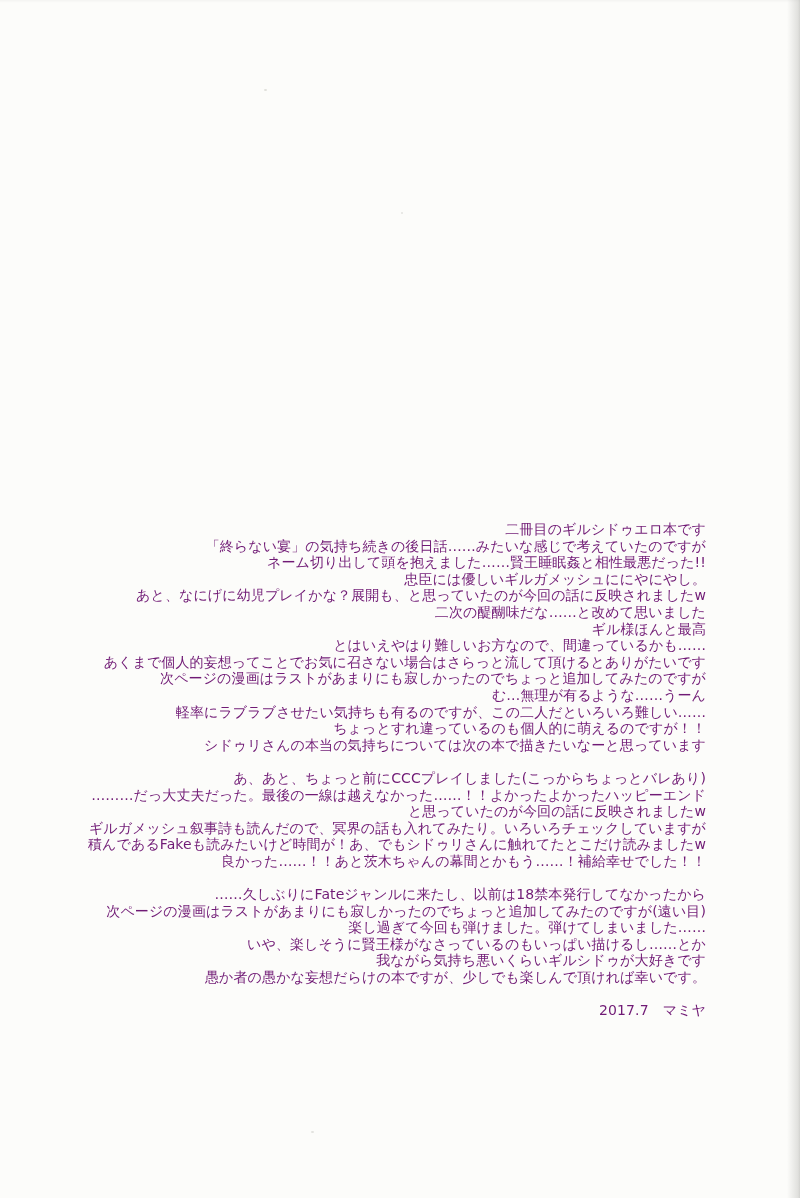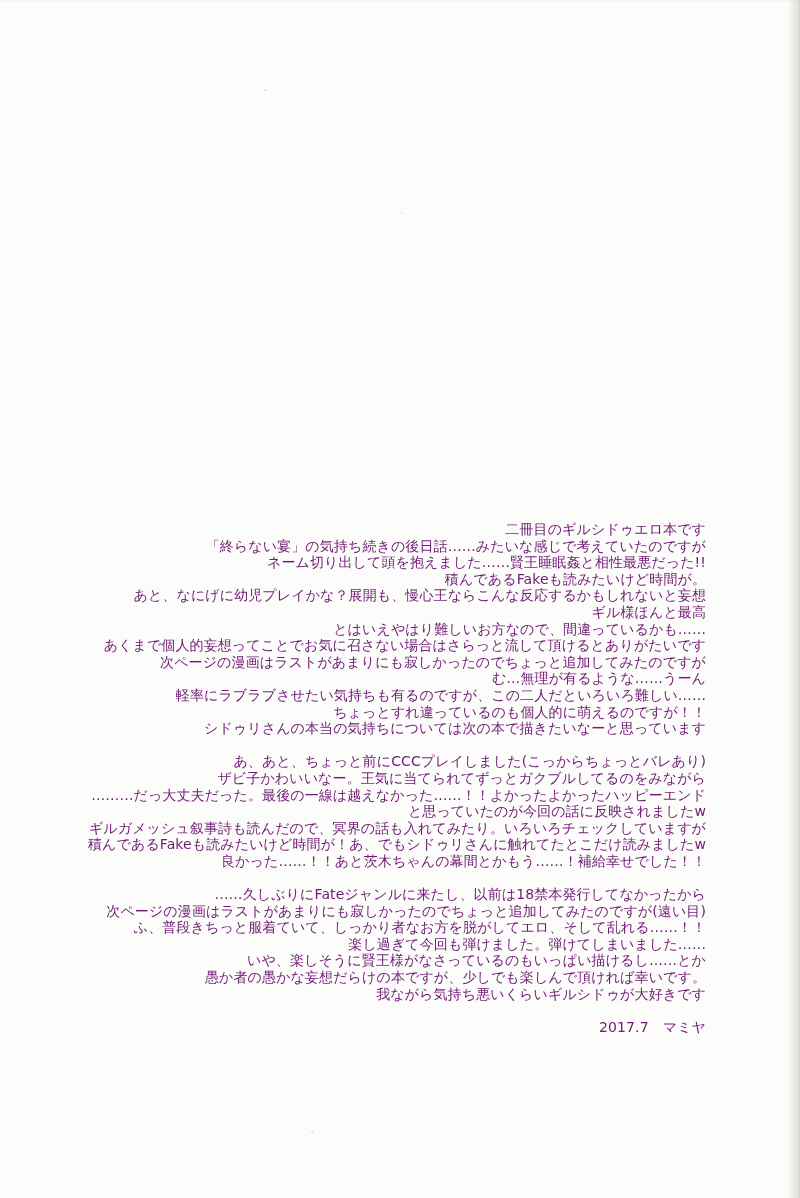--- a/index.html
+++ b/index.html
@@ -68,50 +68,49 @@
 <body>
 
 <div class="page">
 
   <div class="afterword">
 
     <div class="para">
       <div class="line">二冊目のギルシドゥエロ本です</div>
       <div class="line">「終らない宴」の気持ち続きの後日話……みたいな感じで考えていたのですが</div>
       <div class="line">ネーム切り出して頭を抱えました……賢王睡眠姦と相性最悪だった!!</div>
-      <div class="line">積んであるFakeも読みたいけど時間が。</div>
-      <div class="line">あと、なにげに幼児プレイかな？展開も、慢心王ならこんな反応するかもしれないと妄想</div>
+      <div class="line">忠臣には優しいギルガメッシュににやにやし。</div>
+      <div class="line">あと、なにげに幼児プレイかな？展開も、と思っていたのが今回の話に反映されましたw</div>
+      <div class="line">二次の醍醐味だな……と改めて思いました</div>
       <div class="line">ギル様ほんと最高</div>
       <div class="line">とはいえやはり難しいお方なので、間違っているかも……</div>
       <div class="line">あくまで個人的妄想ってことでお気に召さない場合はさらっと流して頂けるとありがたいです</div>
       <div class="line">次ページの漫画はラストがあまりにも寂しかったのでちょっと追加してみたのですが</div>
       <div class="line">む…無理が有るような……うーん</div>
       <div class="line">軽率にラブラブさせたい気持ちも有るのですが、この二人だといろいろ難しい……</div>
       <div class="line">ちょっとすれ違っているのも個人的に萌えるのですが！！</div>
       <div class="line">シドゥリさんの本当の気持ちについては次の本で描きたいなーと思っています</div>
     </div>
 
     <div class="para">
       <div class="line">あ、あと、ちょっと前にCCCプレイしました(こっからちょっとバレあり)</div>
-      <div class="line">ザビ子かわいいなー。王気に当てられてずっとガクブルしてるのをみながら</div>
       <div class="line">………だっ大丈夫だった。最後の一線は越えなかった……！！よかったよかったハッピーエンド</div>
       <div class="line">と思っていたのが今回の話に反映されましたw</div>
       <div class="line">ギルガメッシュ叙事詩も読んだので、冥界の話も入れてみたり。いろいろチェックしていますが</div>
       <div class="line">積んであるFakeも読みたいけど時間が！あ、でもシドゥリさんに触れてたとこだけ読みましたw</div>
       <div class="line">良かった……！！あと茨木ちゃんの幕間とかもう……！補給幸せでした！！</div>
     </div>
 
     <div class="para">
       <div class="line">……久しぶりにFateジャンルに来たし、以前は18禁本発行してなかったから</div>
       <div class="line">次ページの漫画はラストがあまりにも寂しかったのでちょっと追加してみたのですが(遠い目)</div>
-      <div class="line">ふ、普段きちっと服着ていて、しっかり者なお方を脱がしてエロ、そして乱れる……！！</div>
       <div class="line">楽し過ぎて今回も弾けました。弾けてしまいました……</div>
       <div class="line">いや、楽しそうに賢王様がなさっているのもいっぱい描けるし……とか</div>
+      <div class="line">我ながら気持ち悪いくらいギルシドゥが大好きです</div>
       <div class="line">愚か者の愚かな妄想だらけの本ですが、少しでも楽しんで頂ければ幸いです。</div>
-      <div class="line">我ながら気持ち悪いくらいギルシドゥが大好きです</div>
     </div>
 
     <div class="signature">2017.7　マミヤ</div>
 
   </div>
 
   <div class="speck s1"></div>
   <div class="speck s2"></div>
   <div class="speck s3"></div>
 

